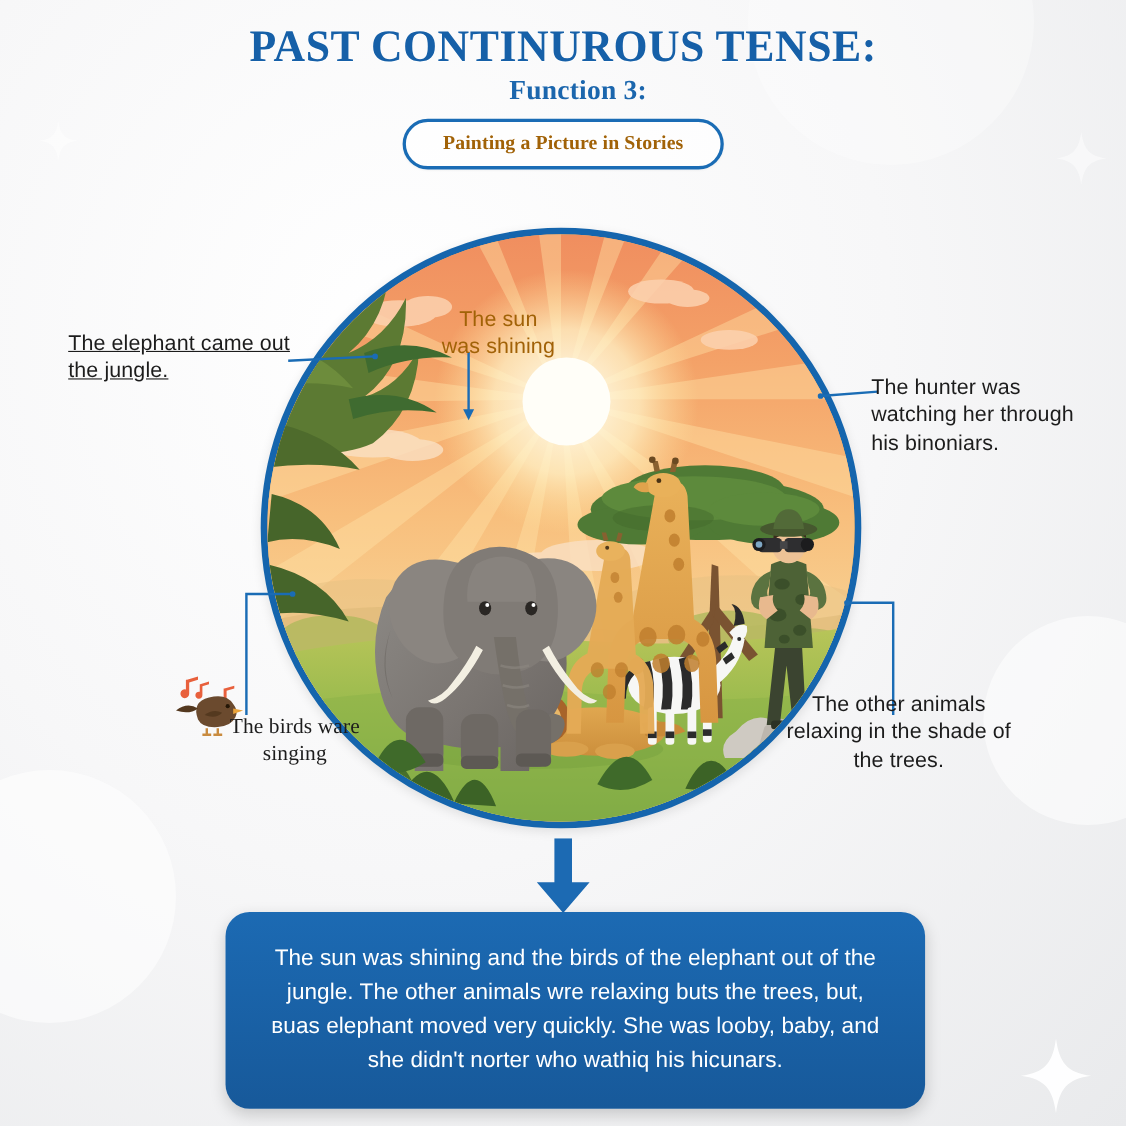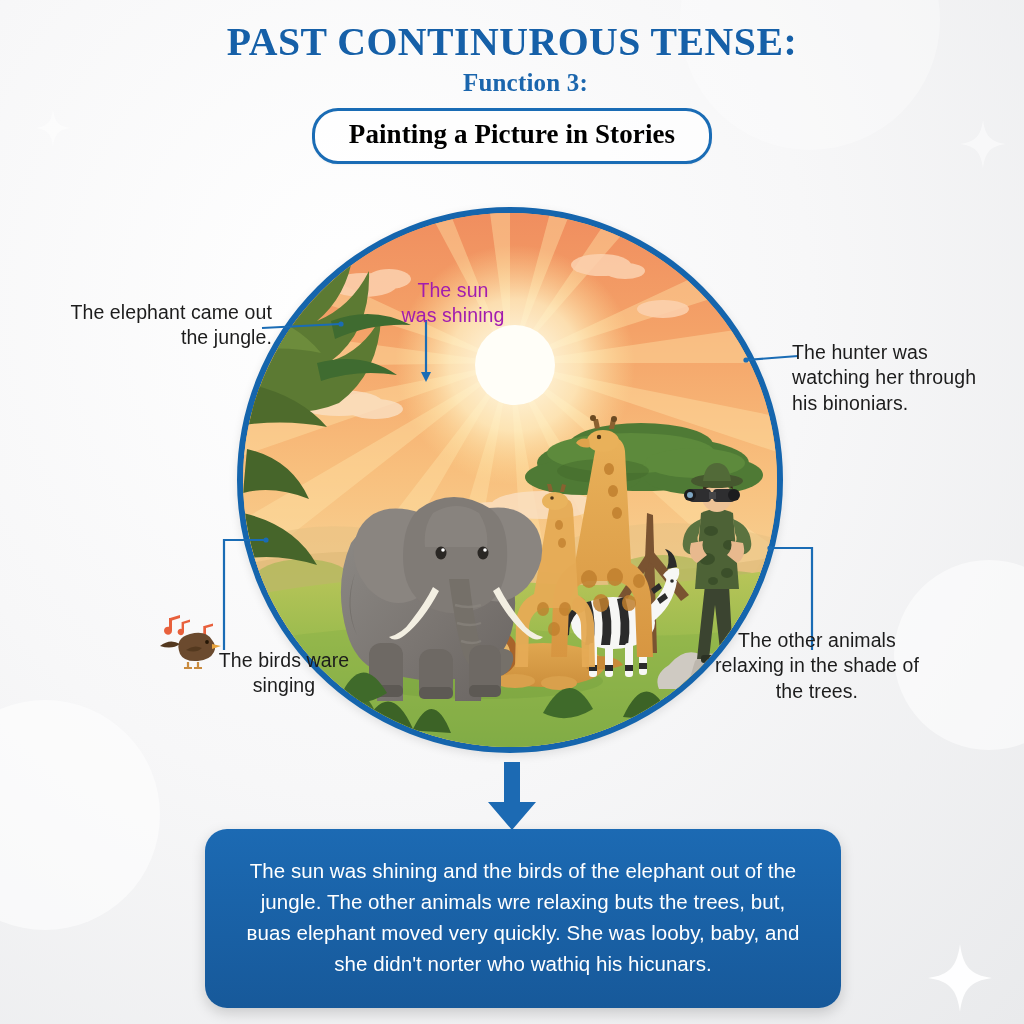--- a/index.html
+++ b/index.html
@@ -69,23 +69,23 @@
   .pill-wrap {
     margin-top: 11px;
     display: flex;
     justify-content: center;
   }
 
   .pill {
     border: 3px solid #1a6cb5;
     border-radius: 26px;
     padding: 8px 34px 11px;
-    font-size: 27px;
+    font-size: 18px;
     font-weight: 700;
-    color: #000000;
+    color: #a16207;
     background: rgba(255,255,255,.7);
     letter-spacing: .1px;
     box-shadow: 0 1px 2px rgba(0,0,0,.05);
   }
 
   
   .circle-stage {
     position: absolute;
     left: 237px;
     top: 207px;
@@ -111,37 +111,38 @@
     position: absolute;
     color: #1c1c1c;
     font-size: 19.5px;
     line-height: 1.3;
     letter-spacing: .1px;
   }
 
   .label-elephant {
     left: 62px; top: 300px;
     width: 210px;
-    text-align: right;
+    text-decoration: underline;
   }
   .label-sun {
     left: 398px; top: 278px;
     width: 110px;
     text-align: center;
-    color: #a21caf;
+    color: #a16207;
   }
   .label-hunter {
     left: 792px; top: 340px;
     width: 205px;
     text-align: left;
   }
   .label-birds {
-    left: 214px; top: 648px;
+    left: 198px; top: 648px;
     width: 140px;
     text-align: center;
+    font-family: Liberation Serif, serif;
   }
   .label-animals {
     left: 706px; top: 628px;
     width: 222px;
     text-align: center;
   }
 
   
   .connector {
     position: absolute;

